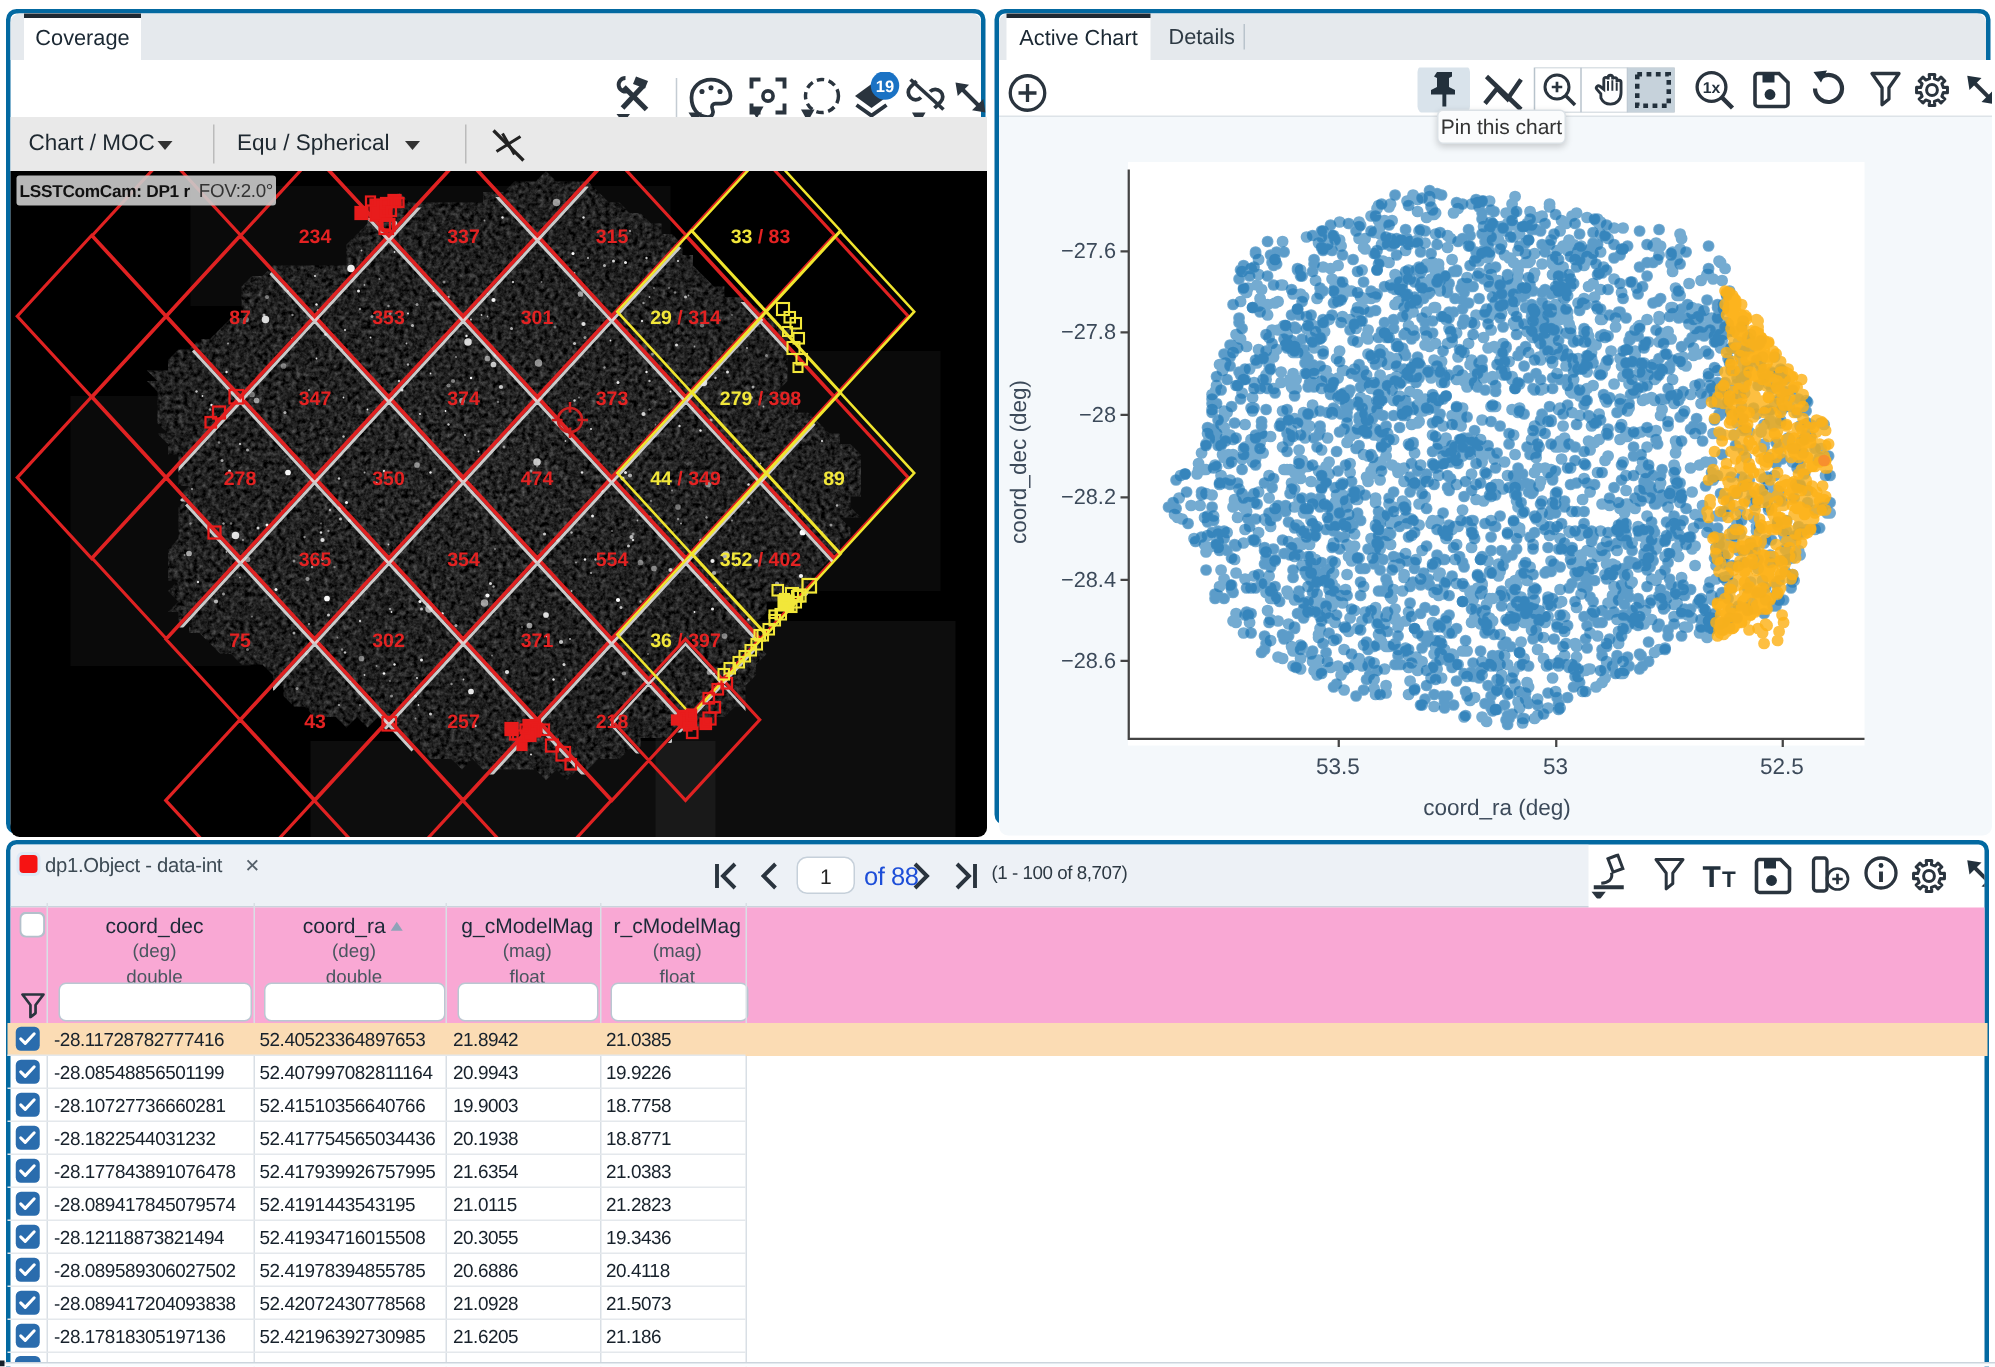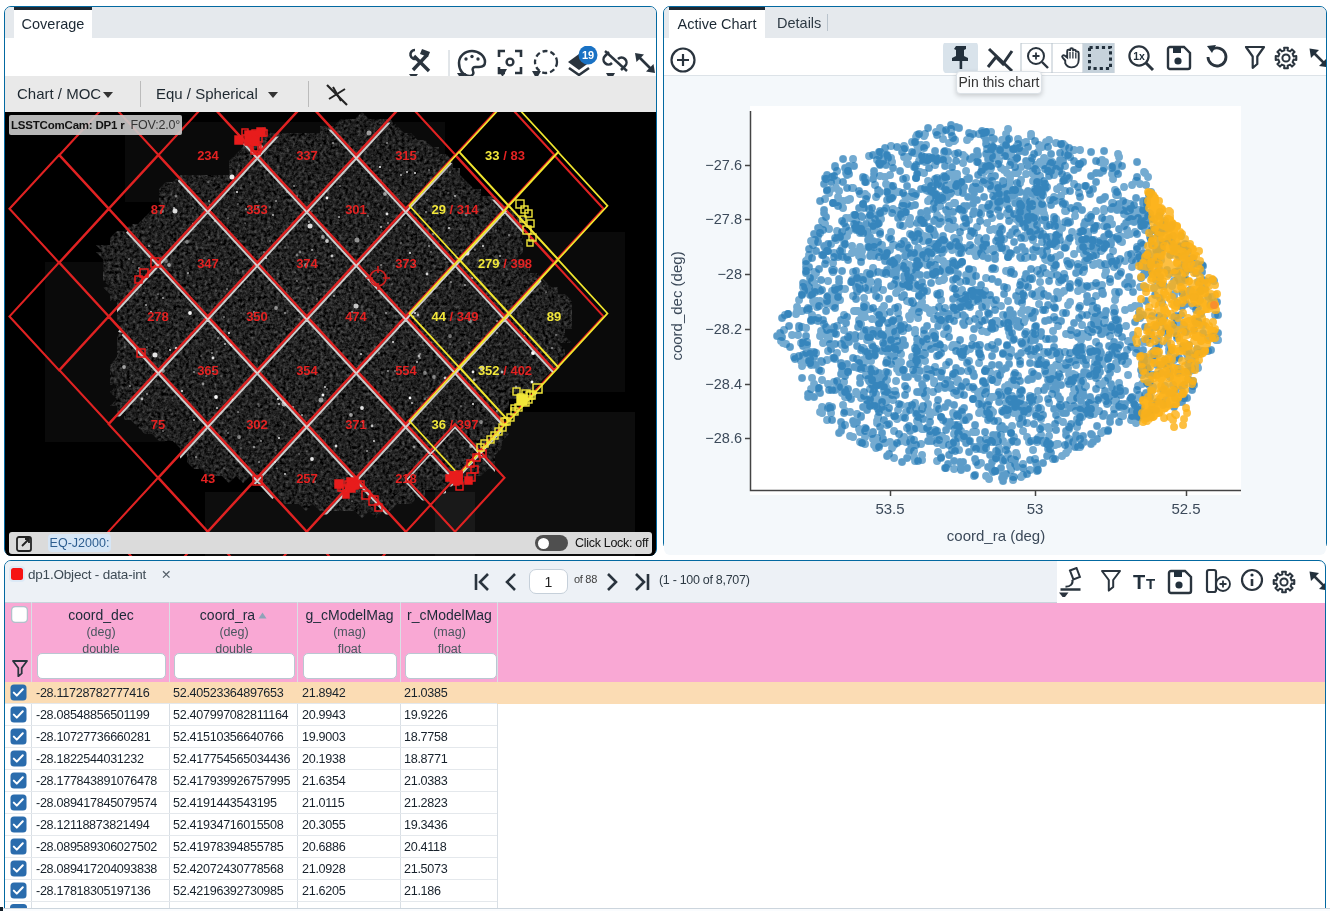--- a/index.html
+++ b/index.html
@@ -1,16 +1,16 @@
 <!DOCTYPE html>
 <html><head><meta charset="utf-8"><style>
 * { margin:0; padding:0; box-sizing:border-box; }
 html,body { width:1330px; height:911px; background:#fff; font-family:"Liberation Sans",sans-serif; overflow:hidden; position:relative; }
 .abs { position:absolute; }
-.panel { position:absolute; border:1px solid #0369a1; border-radius:7px; background:#fff; }
+.panel { position:absolute; border:3px solid #0369a1; border-radius:7px; background:#fff; }
 .tabstrip { position:absolute; left:0; right:0; top:0; height:31px; background:#e5e9ed; border-radius:6px 6px 0 0; }
 .tab-active { position:absolute; top:0; height:31px; background:#fff; border-top:3px solid #1f2933; color:#1b2833; font-size:14.5px; display:flex; align-items:center; justify-content:center; }
 .ic { stroke:#2a343e; fill:none; stroke-width:2; }
 svg text { font-family:"Liberation Sans",sans-serif; }
 .trow { position:absolute; left:5px; width:1320px; height:22px; font-size:12.6px; letter-spacing:-0.3px; color:#17212b; }
 .trow .dl { position:absolute; left:0; top:21px; width:492px; height:1px; background:#e4e8ec; }
 .trow span { position:absolute; top:3px; }
 .cb { left:5px; top:2px !important; }
 .c1 { left:31px; top:4px !important; } .c2 { left:168px; top:4px !important; } .c3 { left:297px; top:4px !important; } .c4 { left:399px; top:4px !important; }
 .colline { position:absolute; top:602px; bottom:0; width:1px; background:#d9dfe5; }
@@ -555,31 +555,20 @@
         <rect x="522" y="108" width="7" height="7" fill="none" stroke="#f2e73a" stroke-width="1.4"></rect>
         <rect x="518" y="114" width="8" height="8" fill="none" stroke="#f2e73a" stroke-width="1.4"></rect>
         <rect x="524" y="122" width="7" height="7" fill="none" stroke="#f2e73a" stroke-width="1.4"></rect>
         <rect x="522" y="128" width="6" height="6" fill="none" stroke="#f2e73a" stroke-width="1.4"></rect>
    <circle cx="373.0" cy="166.0" r="8" fill="none" stroke="#cf1f1f" stroke-width="1.7"></circle>
         <path d="M361.0 166.0h7M378.0 166.0h7M373.0 154.0v7M373.0 171.0v7" stroke="#cf1f1f" stroke-width="1.7"></path>
   </svg>
   
   <div class="abs" style="left:4px; top:3px; height:20px; background:rgba(203,203,203,0.9); border-radius:2px; padding:0 2px; font-size:11.5px; letter-spacing:-0.2px; color:#111; line-height:20px;"><b>LSSTComCam: DP1 r</b>&nbsp; <span style="color:#333;font-size:12.5px;">FOV:2.0°</span></div>
   
-  <div class="abs" style="left:4px; top:420px; width:643px; height:22px; background:#dbdbdb; border-radius:3px;">
-    <svg class="abs" style="left:6px; top:2.5px;" width="18" height="18" viewBox="0 0 18 18">
-          <rect x="2" y="2" width="14" height="14" rx="2" fill="none" stroke="#222" stroke-width="1.8"></rect>
-          <path d="M7 11 L14 4 M10 4h4v4" stroke="#222" stroke-width="1.8" fill="none"></path>
-        </svg>
-    <div class="abs" style="left:39px; top:2px; width:63px; height:18px; background:#d6e6f6; border-radius:4px; font-size:12.5px; color:#2c5d8f; text-align:center; line-height:18px;">EQ-J2000:</div>
-    <div class="abs" style="left:526px; top:3px; width:33px; height:16px; background:#4f4f4f; border-radius:8px;">
-          <div class="abs" style="left:3px; top:2.5px; width:11px; height:11px; background:#fff; border-radius:50%;"></div>
-        </div>
-    <span class="abs" style="left:566px; top:4px; font-size:12.5px; letter-spacing:-0.3px; color:#111; white-space:nowrap;">Click Lock: off</span>
-  </div>
  </div>
 </div>
 
 <div class="panel" style="left:663px; top:6px; width:664px; height:544px;">
  <div class="tabstrip"></div>
  <div class="tab-active" style="left:5px; width:96px;">Active Chart</div>
  <span class="abs" style="left:113px; top:8px; font-size:14.5px; color:#2e3a44;">Details</span>
  <div class="abs" style="left:163px; top:7px; width:1px; height:17px; background:#b9c3cc;"></div>
 
  <div class="abs" style="left:0; top:31px; width:662px; height:38px; background:#fff; border-bottom:1px solid #dde3e8; border-radius:0;"></div>
@@ -695,21 +684,21 @@
 
    <svg class="abs" style="left:469px; top:10px;" width="190" height="22" viewBox="0 0 190 22">
      <g stroke="#2a343e" stroke-width="2.6" fill="none">
        <path d="M2 3v16M14 3 L6 11 L14 19"></path>
        <path d="M41 3 L33 11 L41 19"></path>
        <path d="M134 3 L142 11 L134 19"></path>
        <path d="M162 3 L170 11 L162 19M174 3v16"></path>
      </g>
    </svg>
    <div class="abs" style="left:524px; top:8px; width:39px; height:25px; background:#fff; border:1px solid #c6d0da; border-radius:7px; font-size:14px; color:#222; text-align:center; line-height:24px;">1</div>
-   <span class="abs" style="left:569px; top:12px; font-size:11px; letter-spacing:-0.3px; color:#404040;">of 88</span>
+   <span class="abs" style="left:569px; top:12px; font-size:17px; letter-spacing:-0.3px; color:#1d4ed8;">of 88</span>
    <span class="abs" style="left:654px; top:12px; font-size:12.5px; letter-spacing:-0.3px; color:#2e3a44;">(1 - 100 of 8,707)</span>
 
    <svg class="abs" style="left:1050px; top:6px;" width="284" height="30" viewBox="0 0 284 30">
     <g class="ic">
 
      <g transform="translate(4,0)">
        <path d="M11 3.5 L17.5 1 l3.4 9 -6.5 2.4z" stroke-width="2"></path>
        <path d="M13.3 12.8 c1.2 4.4 -2.2 6.8 -6.8 7" stroke-width="2"></path>
        <path d="M1.5 22.5 h20" stroke-width="2.6"></path>
        <path d="M0 25.5 l9.5 0 -4.7 6z" fill="#2a343e" stroke="none"></path>

